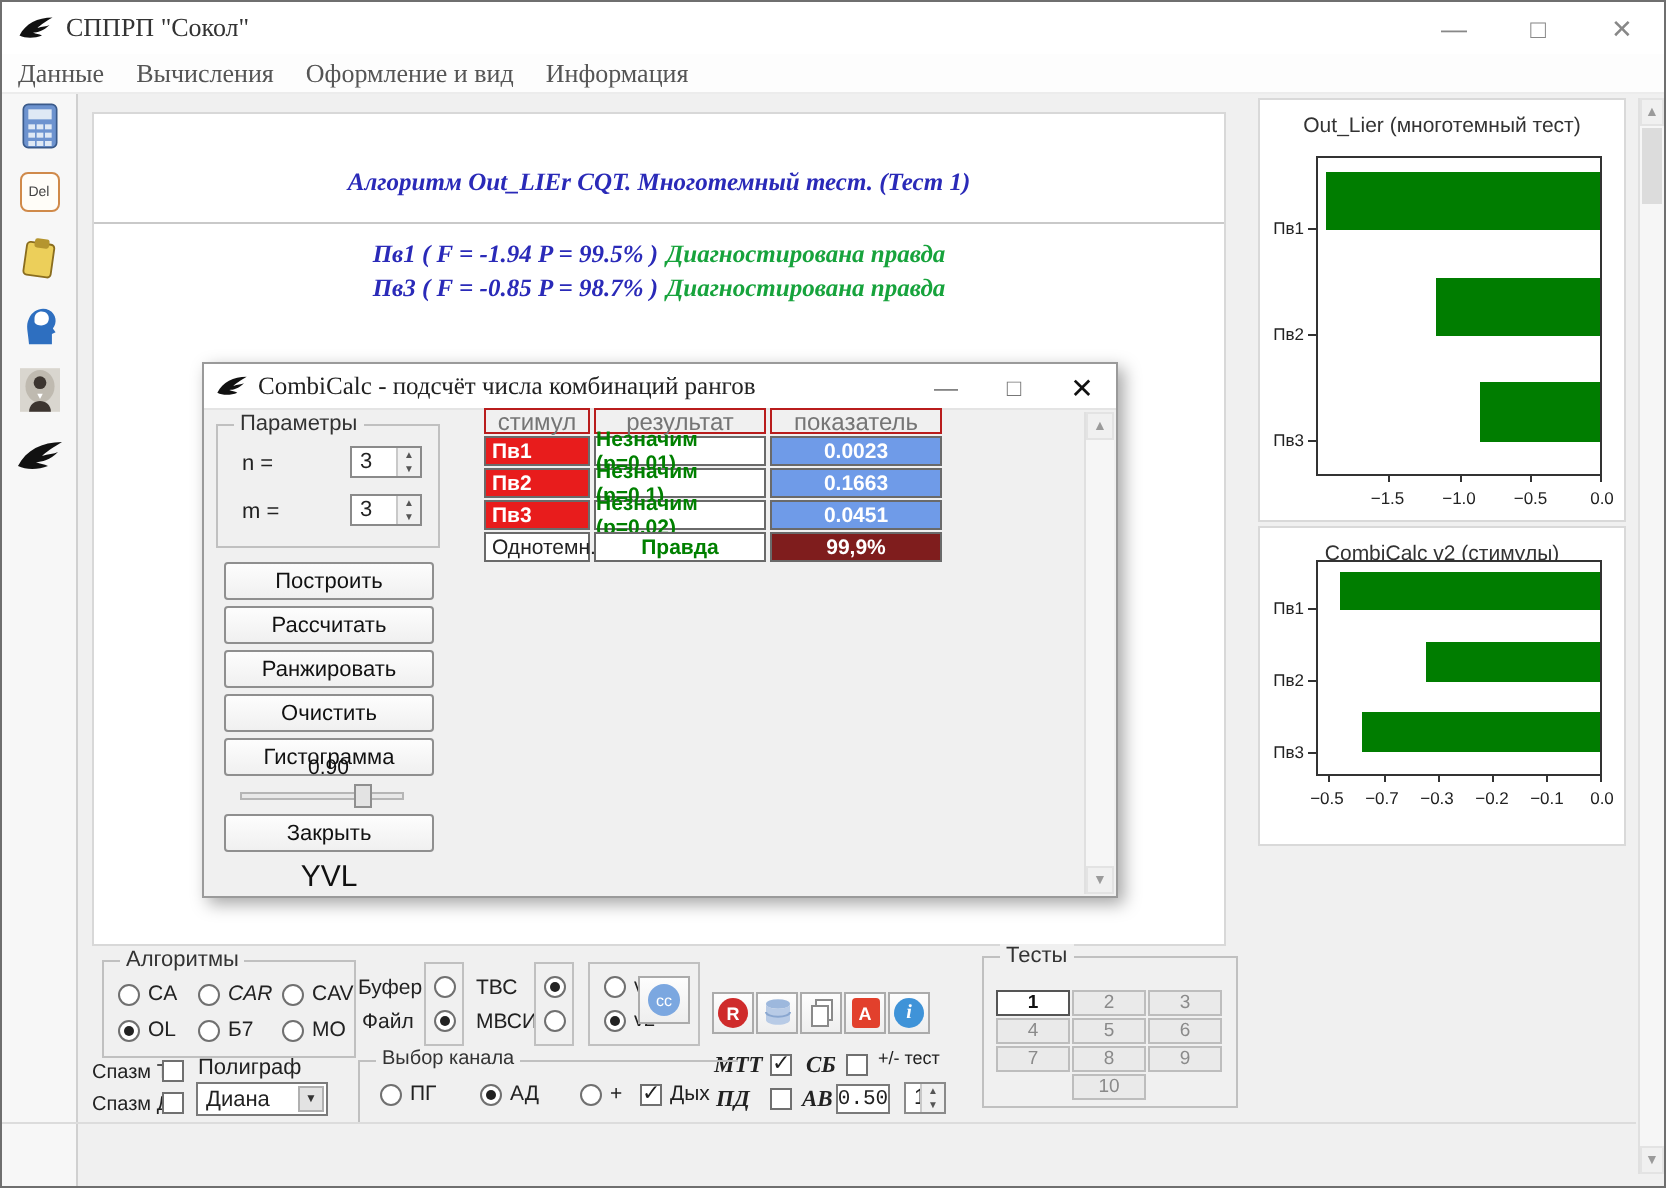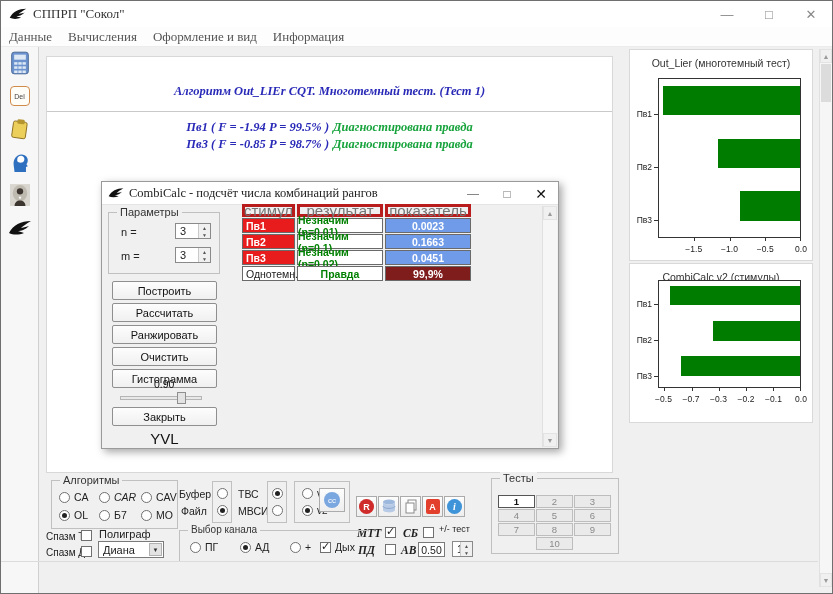--- a/index.html
+++ b/index.html
@@ -50,21 +50,21 @@
   
   .dbtn { position:absolute; left:10px; width:105px; height:19px; background:linear-gradient(#fdfdfd,#f0f0f0); border:1px solid #8f8f8f; border-radius:2px; font-size:11px; display:flex; align-items:center; justify-content:center; color:#111; }
   .slider-val { position:absolute; font-size:10.5px; color:#111; }
   .slider { position:absolute; left:18px; top:210px; width:82px; height:12px; }
   .slider .track { position:absolute; left:0; right:0; top:4px; height:4px; background:#e8e8e8; border:1px solid #b5b5b5; }
   .slider .thumb { position:absolute; left:70%; top:0; width:9px; height:12px; background:#e3e3e3; border:1px solid #8f8f8f; }
   .yvl { position:absolute; left:10px; width:105px; text-align:center; top:248px; font-size:15px; color:#111; }
   
   .dtable { position:absolute; left:140px; top:22px; display:grid; grid-template-columns:53px 86px 86px; gap:1px 2px; }
   .tcell { height:15px; font-size:10.5px; display:flex; align-items:center; justify-content:center; border:1px solid #6a6a6a; background:#fff; }
-  .tcell.head { background:#f0f0f0; border:3px solid #b91c1c; color:#757575; font-size:15px; height:13px; }
+  .tcell.head { background:#f0f0f0; border:1px solid #b91c1c; color:#757575; font-size:12px; height:13px; }
   .tcell.stim { justify-content:flex-start; padding-left:3px; font-weight:bold; }
   .tcell.stim.red { background:#e81c1c; color:#fff; }
   .tcell.res { color:#008000; font-weight:bold; }
   .tcell.val { color:#fff; font-weight:bold; }
   .tcell.val.blue { background:#6f9be8; }
   .tcell.val.greenbg { background:#7f1d1d; }
   
   .vscroll { position:absolute; width:15px; background:#f6f6f6; border-left:1px solid #e0e0e0; }
   .vscroll .arr { position:absolute; left:0; right:0; height:14px; background:#f0f0f0; color:#9a9a9a; font-size:7px; display:flex; align-items:center; justify-content:center; border:1px solid #e3e3e3; }
   .vscroll .arr.up { top:0; }
@@ -348,21 +348,21 @@
       </div>
 
     <span class="ctl-label serifb" style="left:356px; top:480px;">МТТ</span>
     <span class="chk on" style="position:absolute; left:384px; top:480px;"></span>
     <span class="ctl-label serifb" style="left:402px; top:480px;">СБ</span>
     <span class="chk" style="position:absolute; left:422px; top:480px;"></span>
     <span class="ctl-label" style="left:438px; top:477px; font-size:9px;">+/- тест</span>
     <span class="ctl-label serifb" style="left:357px; top:497px;">ПД</span>
     <span class="chk" style="position:absolute; left:384px; top:497px;"></span>
     <span class="ctl-label serifb" style="left:400px; top:497px;">АВ</span>
-    <div class="textbox" style="left:417px; top:495px; width:27px; height:15px;">0.50</div>
+    <div class="textbox" style="left:417px; top:495px; width:27px; height:15px;font-family:Liberation Mono, monospace;">0.50</div>
     <div class="spin" style="left:451px; top:494px; width:21px; height:16px;">
         <span>1</span>
         <span class="arrows">
           <span>▲</span>
           <span>▼</span>
         </span>
       </div>
 
     <div class="group" style="left:490px; top:431px; width:128px; height:76px;">
       <span class="group-label">Тесты</span>

